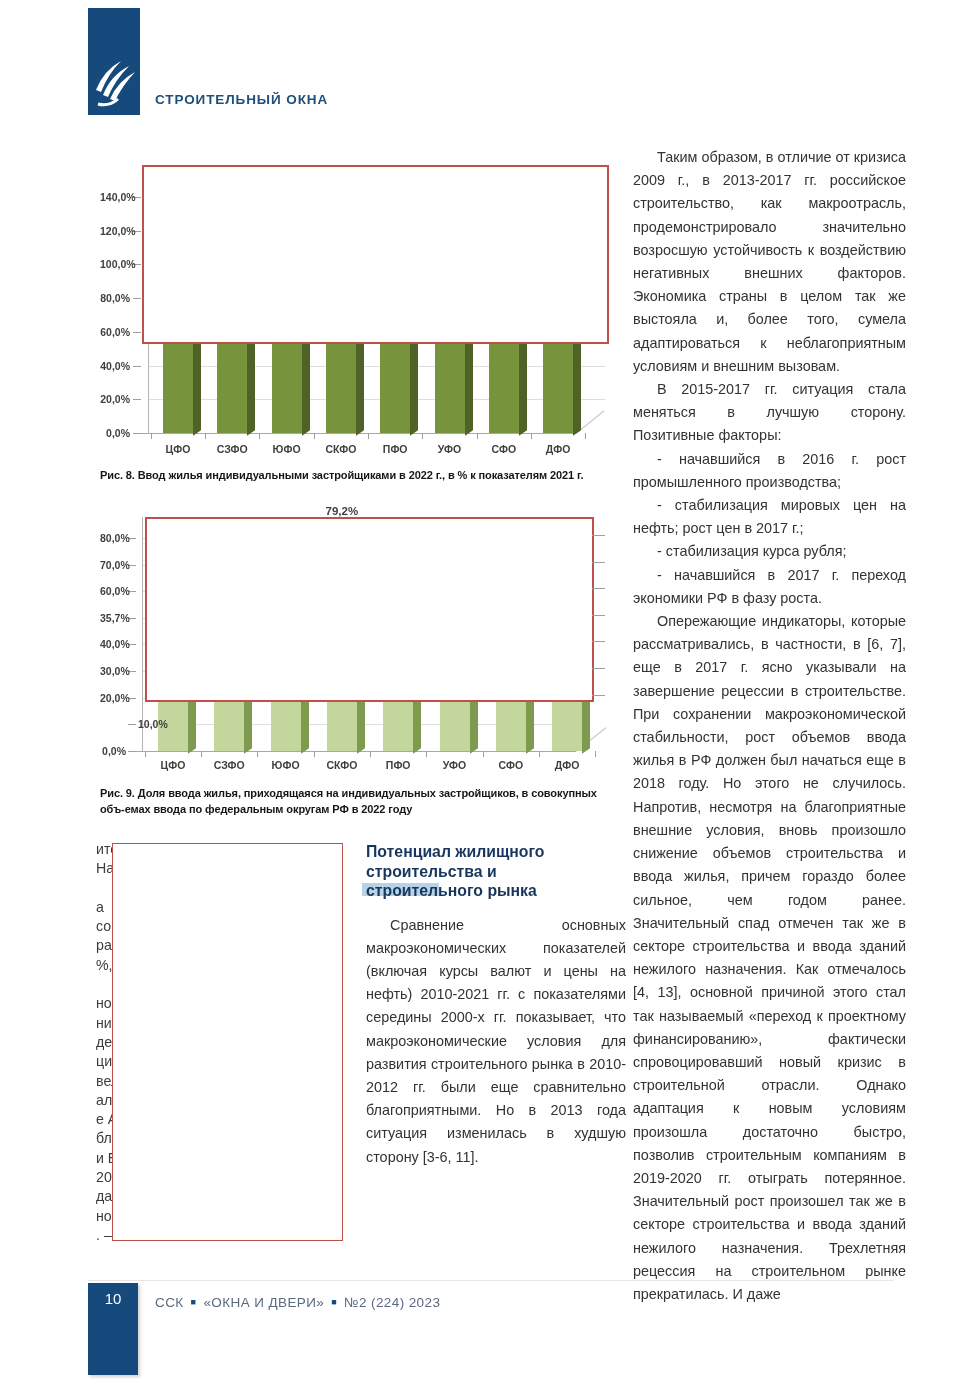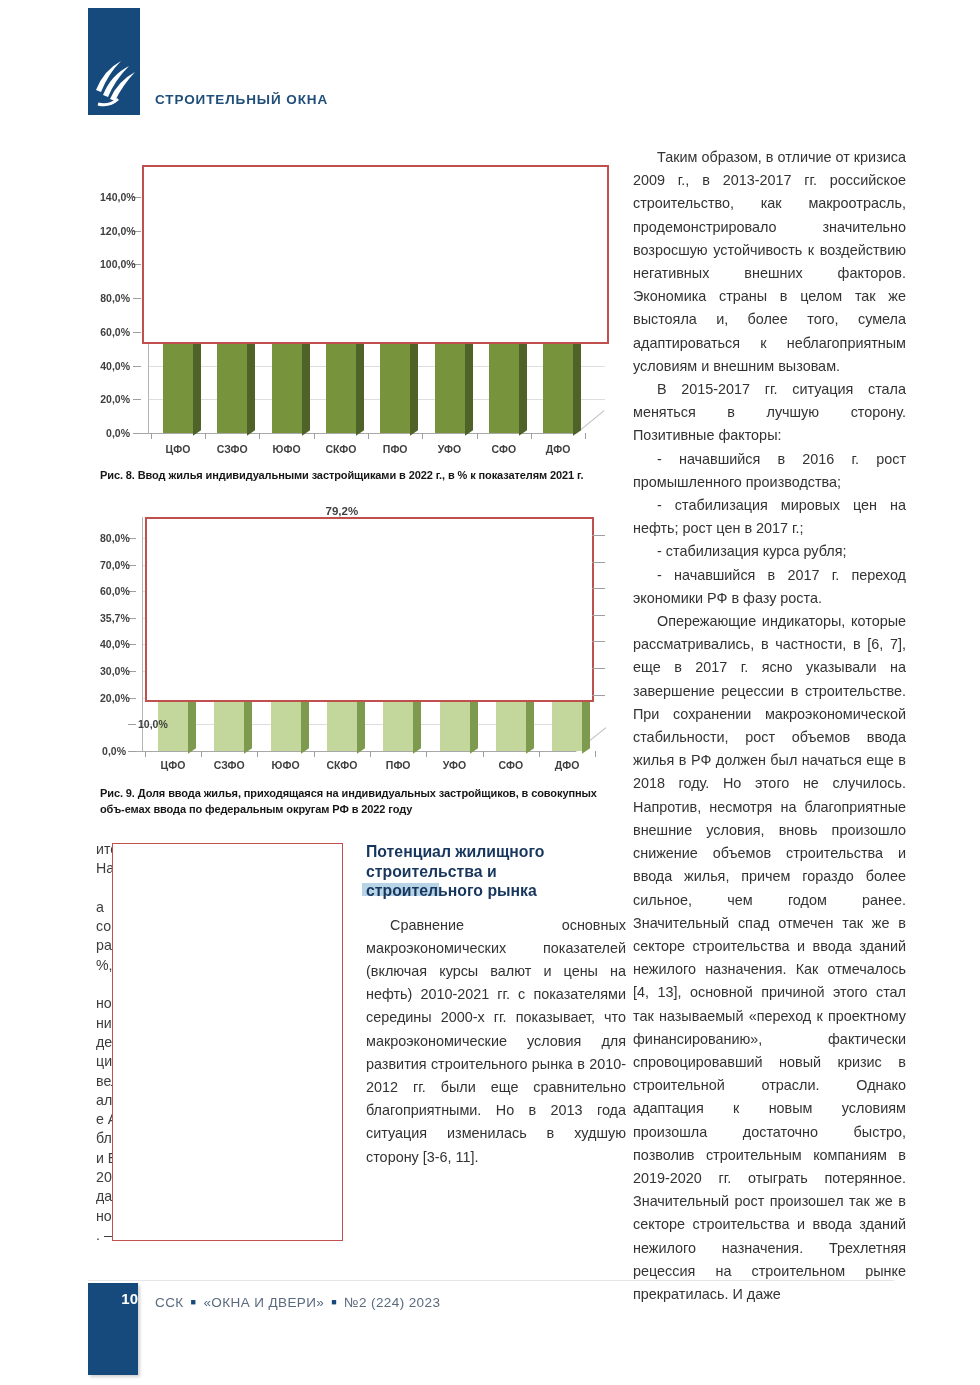--- a/index.html
+++ b/index.html
@@ -33,21 +33,21 @@
   .colbody p.ind{text-indent:24px;}
   .col-left{font-size:14.2px;line-height:19.3px;color:#3d3d3d;}
   .col-left .frag{height:19.3px;white-space:pre;}
   .redaction{position:absolute;background:#fff;border:1.6px solid #C0504D;z-index:2;}
   .mid-heading{font-size:15.8px;font-weight:bold;color:#17365D;line-height:19.5px;position:relative;z-index:1;}
   .heading-highlight{position:absolute;z-index:0;}
 
   
   .footer-rule{left:88px;top:1280px;width:806px;height:1px;background:#e6e6e6;}
   .pagenum-block{left:88px;top:1283px;width:50px;height:92px;background:#174A7C;box-shadow:2px 2px 3px rgba(0,0,0,.18);}
-  .pagenum{color:#fff;font-weight:bold;font-size:15px;text-align:right;padding-top:7px;}
+  .pagenum{color:#fff;font-weight:normal;font-size:15px;text-align:center;padding-top:7px;}
   .issue-line{left:155px;top:1295px;font-size:13.5px;letter-spacing:.4px;color:#5B6B7F;}
   .issue-line .sq{display:inline-block;font-size:9px;color:#17497B;margin:0 7px;vertical-align:2px;}
 </style>
 </head>
 <body>
 
 <div class="page">
 
   <div class="abs logo">
     <svg width="52" height="107" viewBox="0 0 52 107">

